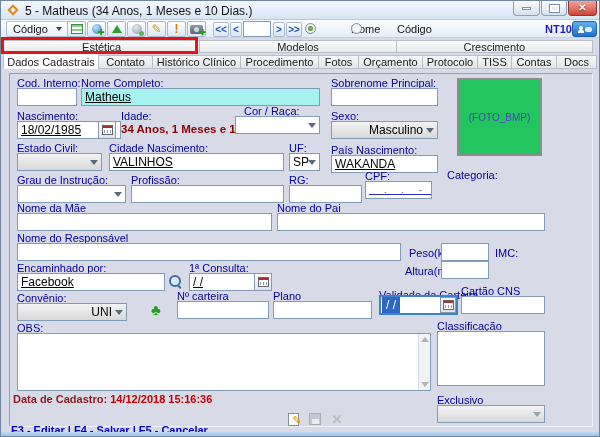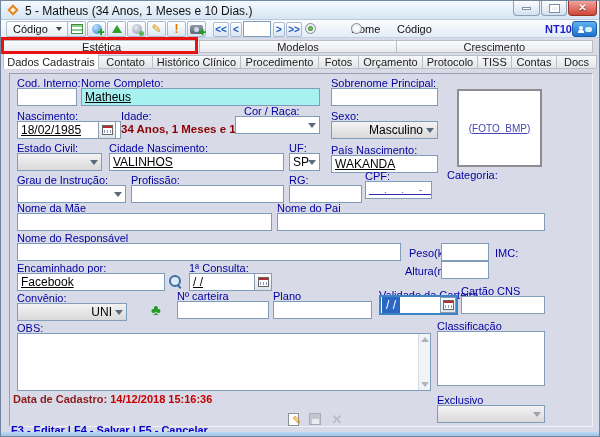--- a/index.html
+++ b/index.html
@@ -84,22 +84,22 @@
   .combo.gray{background:linear-gradient(#f3f3f3,#d9d9d9);}
   .chev{position:absolute;right:3px;top:50%;margin-top:-2px;width:0;height:0;
     border-left:4px solid transparent;border-right:4px solid transparent;border-top:5px solid #5a6a7a;}
   .combo.disabled .chev{border-top-color:#9aa2ac;}
   .calbtn{position:absolute;width:18px;height:18px;border:1px solid #8a9ab0;
     background:linear-gradient(#fcfcfc,#dde3ec);display:flex;align-items:center;justify-content:center;}
   .cal{width:11px;height:10px;border:1px solid #666;background:#fff;position:relative;}
   .cal::before{content:"";position:absolute;left:0;top:0;right:0;height:2px;background:#b03030;}
   .cal::after{content:"";position:absolute;left:1px;top:4px;right:1px;bottom:1px;
     background:repeating-linear-gradient(90deg,#8899bb 0 1px,transparent 1px 3px);}
-  .photo{position:absolute;left:456px;top:20px;width:85px;height:78px;background:#ffffff;border:2px solid #8d8d8d;
-    display:flex;align-items:center;justify-content:center;font-size:10px;color:#4646b4;text-decoration:underline;}
+  .photo{position:absolute;left:456px;top:9px;width:85px;height:78px;background:#22c55e;border:2px solid #8d8d8d;
+    display:flex;align-items:center;justify-content:center;font-size:10px;color:#4646b4;}
   .emph{position:absolute;font-size:11.5px;font-weight:bold;color:#8b0000;white-space:nowrap;}
   .lupa{position:absolute;width:14px;height:14px;}
   .lupa::before{content:"";position:absolute;left:1px;top:1px;width:8px;height:8px;border-radius:50%;
     border:2px solid #3a6ea5;background:#dce9f6;}
   .lupa::after{content:"";position:absolute;left:10px;top:10px;width:5px;height:2px;background:#3a6ea5;transform:rotate(45deg);transform-origin:0 0;}
   .clover{position:absolute;font-size:15px;color:#1f9d1f;line-height:15px;font-weight:bold;}
   .focusinp{position:absolute;left:378px;top:226px;width:79px;height:20px;border:2px solid #3d84c6;background:#fff;
     display:flex;align-items:center;}
   .focusinp .sel{background:#2d67c6;color:#fff;font-size:12px;padding:1px 4px;margin-left:1px;}
   .focusinp .calbtn{position:static;width:16px;height:16px;margin-left:auto;}

